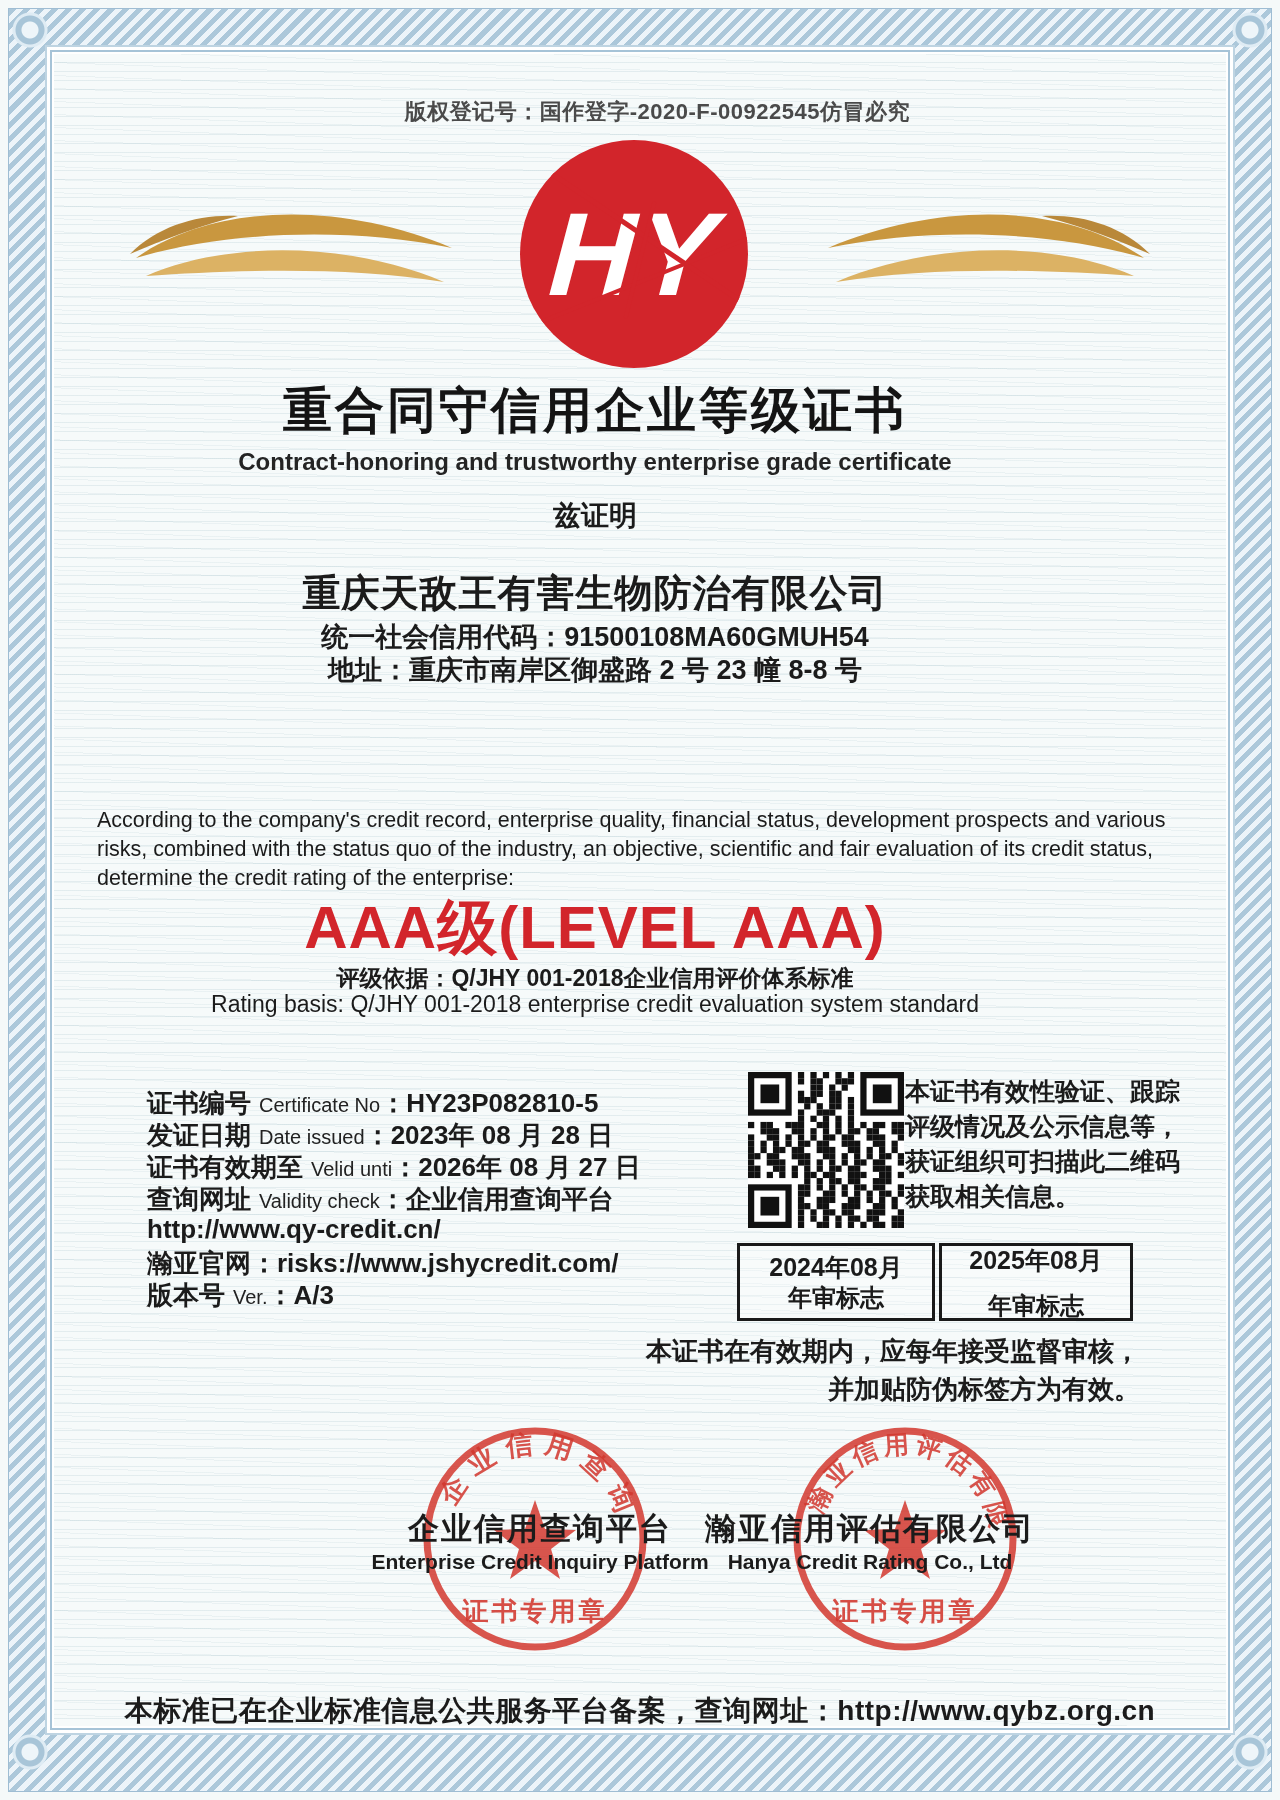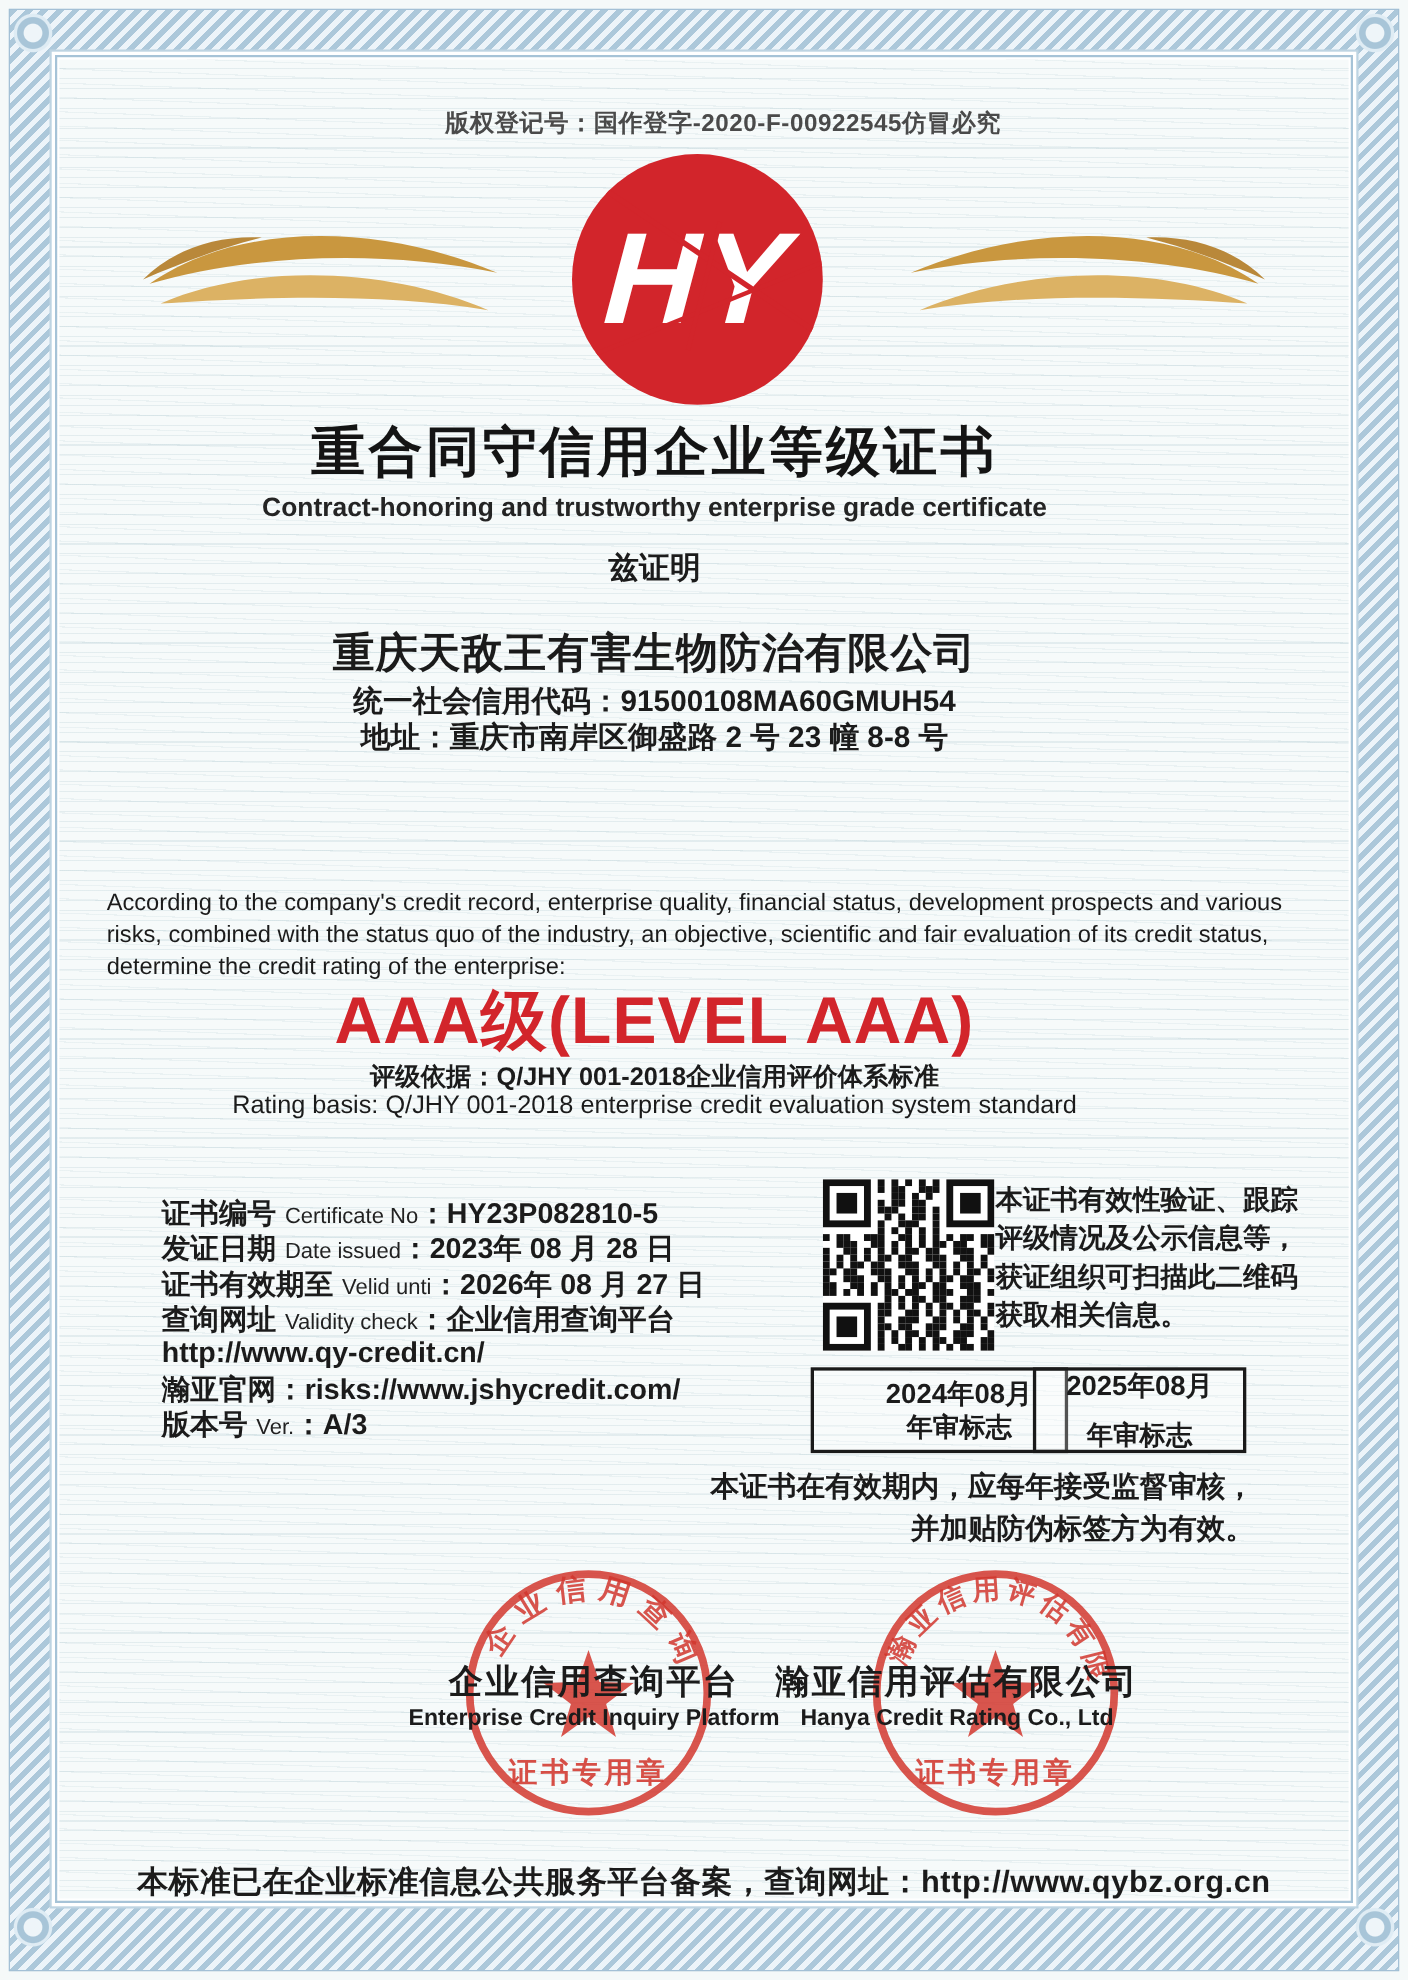--- a/index.html
+++ b/index.html
@@ -85,21 +85,21 @@
 
   
   .qr{position:absolute;left:748px;top:1072px;}
   .qr-note{position:absolute;left:905px;top:1074px;width:292px;
     font-size:25px;line-height:35px;font-weight:600;text-align:left;}
 
   
   .annual-box{position:absolute;top:1243px;height:72px;border:3px solid #1a1a1a;
     display:flex;flex-direction:column;align-items:center;justify-content:center;
     background:rgba(255,255,255,.25);}
-  .annual-box.b1{left:737px;width:192px;padding-left:36px;}
+  .annual-box.b1{left:737px;width:192px;}
   .annual-box.b2{left:939px;width:188px;gap:15px;}
   .ab-month{font-size:25px;font-weight:600;line-height:32px;}
   .ab-label{font-size:24px;font-weight:600;line-height:30px;}
   .annual-note{position:absolute;left:540px;top:1332px;width:600px;text-align:right;
     font-size:26px;line-height:38px;font-weight:600;}
 
   
   .seal{position:absolute;top:1422px;z-index:6;}
   .seal.left{left:418px;}
   .seal.right{left:788px;}

